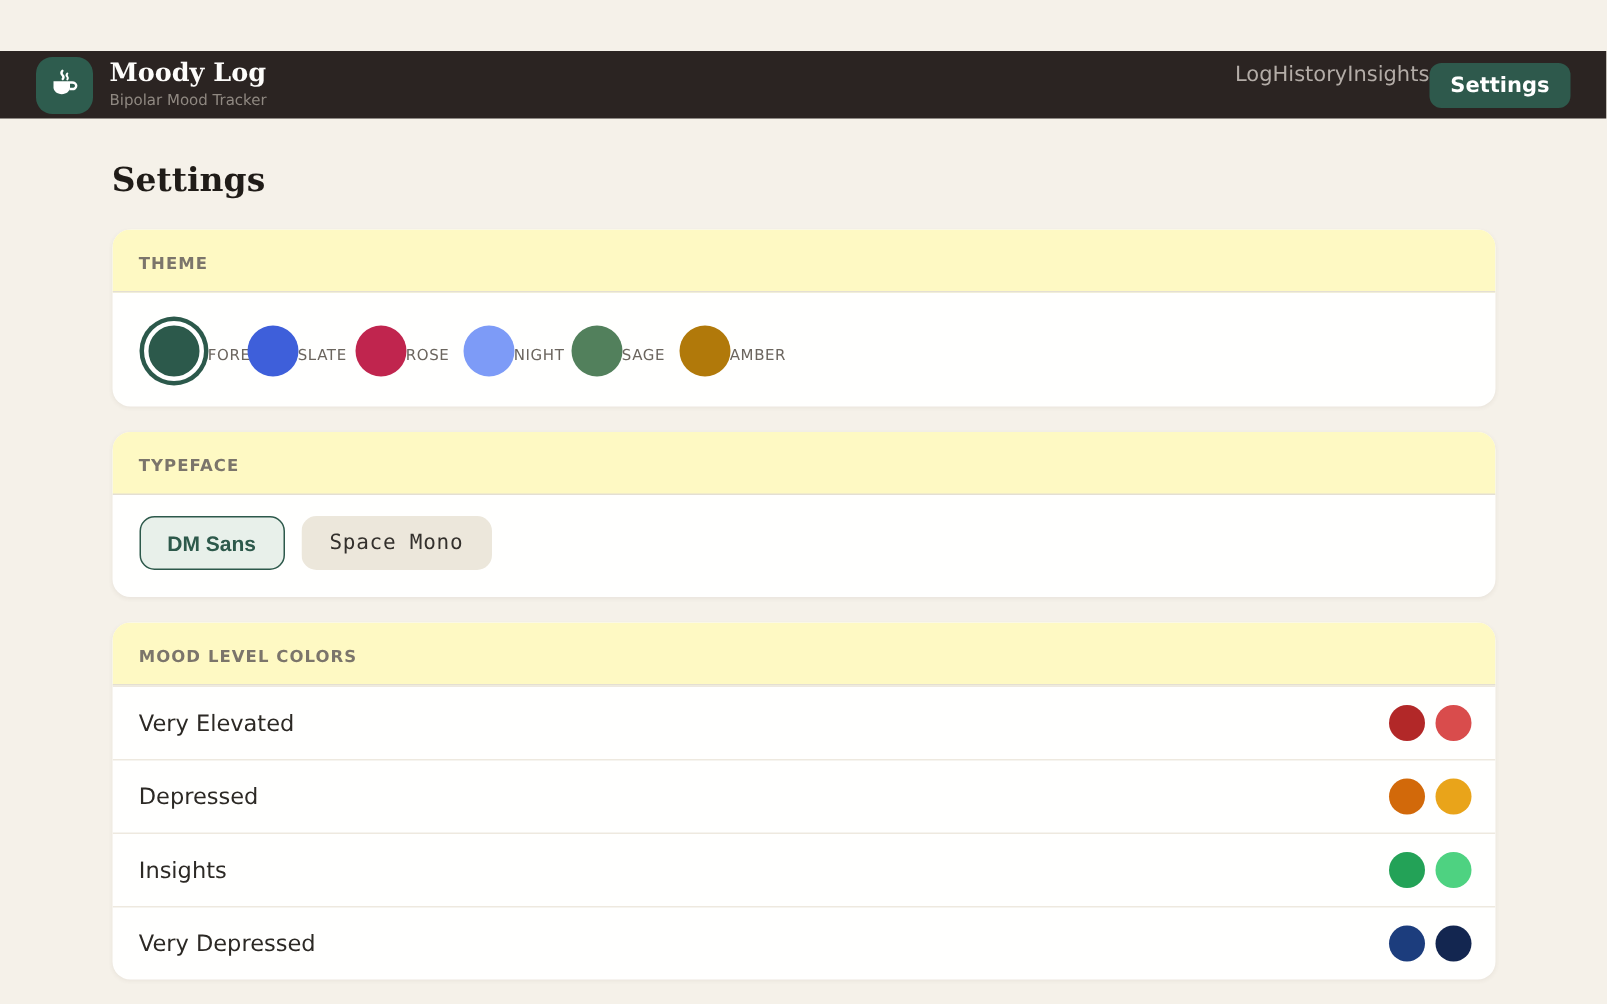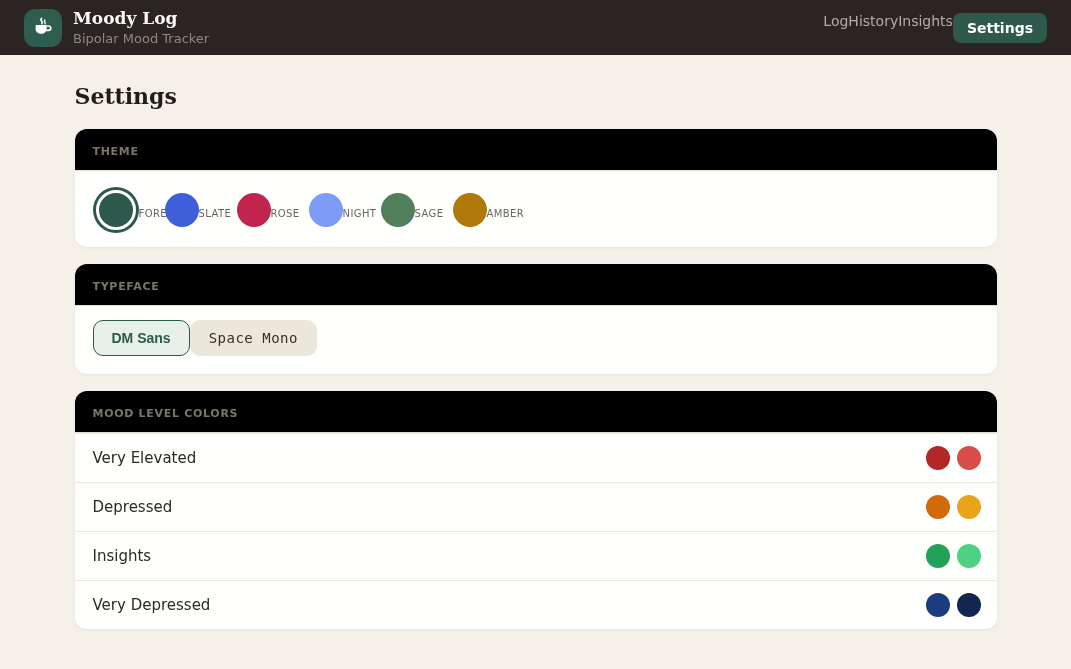--- a/index.html
+++ b/index.html
@@ -5,55 +5,56 @@
   * { margin:0; padding:0; box-sizing:border-box; }
   html,body { width:1071px; height:669px; overflow:hidden; }
   body {
     font-family:"DejaVu Sans","Liberation Sans",sans-serif;
     background:#f5f1e9;
     color:#2c2925;
   }
 
   
   .topbar {
-    height:55px; background:#2b2422;
+    height:45px; background:#2b2422;
     display:flex; align-items:center; justify-content:space-between;
     padding:0 24px;
+    margin-top:34px;
   }
   .brand { display:flex; align-items:center; gap:11px; }
   .brand-icon {
     width:38px; height:38px; border-radius:11px; background:#2e5c4e;
     display:flex; align-items:center; justify-content:center; flex:0 0 auto;
   }
   .brand-title {
     font-family:"DejaVu Serif","Liberation Serif",serif;
     font-weight:bold; font-size:17px; color:#fdfcfa; line-height:1.15;
   }
-  .brand-sub { font-size:13px; color:#8f8881; margin-top:2px; }
+  .brand-sub { font-size:10px; color:#8f8881; margin-top:2px; }
   .nav { display:flex; align-items:flex-start; }
   .nav-link { font-size:14px; color:#b3aca7; cursor:pointer; text-decoration:none; }
   .nav-link.active {
     background:#2e594c; color:#ffffff; padding:7px 14px; border-radius:8px;
     font-weight:600; font-size:14px;
   }
 
   
   .main { width:922px; margin:0 auto; padding-top:28px; }
   .page-title {
     font-family:"DejaVu Serif","Liberation Serif",serif;
     font-weight:bold; font-size:22px; color:#201c18; margin-bottom:20px;
   }
 
   .card {
     background:#fffffe; border-radius:12px; margin-bottom:17px;
     box-shadow:0 1px 3px rgba(80,70,50,0.07);
     overflow:hidden;
   }
   .card-header {
-    background:#000000; border-bottom:1px solid #e4dfd3;
+    background:#fef9c3; border-bottom:1px solid #e4dfd3;
     padding:11px 18px;
   }
   .card-header-label {
     font-size:11px; font-weight:600; letter-spacing:0.7px;
     color:#7b756b; text-transform:uppercase;
   }
 
   
   .theme-body { display:flex; padding:15px 18px 13px; gap:19px; }
   .theme-option { display:flex; align-items:center; width:53px; cursor:pointer; }
@@ -66,21 +67,21 @@
     width:46px; height:46px; border-radius:50%;
     display:flex; align-items:center; justify-content:center;
   }
   .dot-ring { display:flex; align-items:center; justify-content:center; border-radius:50%; }
   .theme-label {
     margin-top:7px; font-size:10px; letter-spacing:0.4px;
     color:#6b655e; text-transform:uppercase;
   }
 
   
-  .type-body { display:flex; padding:14px 18px 18px; }
+  .type-body { display:flex; padding:14px 18px 18px; gap:11px; }
   .type-btn {
     border-radius:10px; padding:9px 18px; font-size:14px; cursor:pointer;
     border:1.5px solid transparent; background:#ece7db; color:#33302c;
   }
   .type-btn.selected {
     background:#e8f0ea; border-color:#2d594b; color:#2d594b; font-weight:600;
   }
   .type-btn.mono { font-family:"DejaVu Sans Mono","Liberation Mono",monospace; letter-spacing:0.5px; }
 
   

